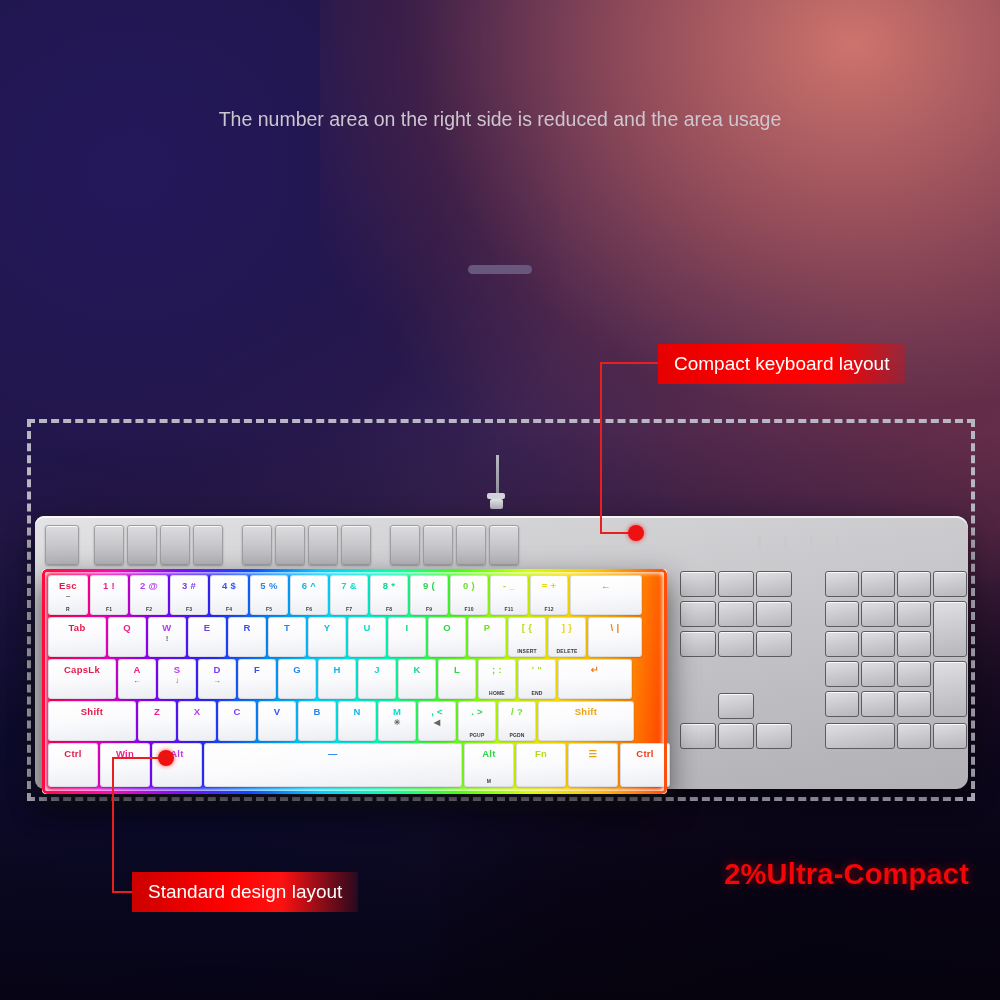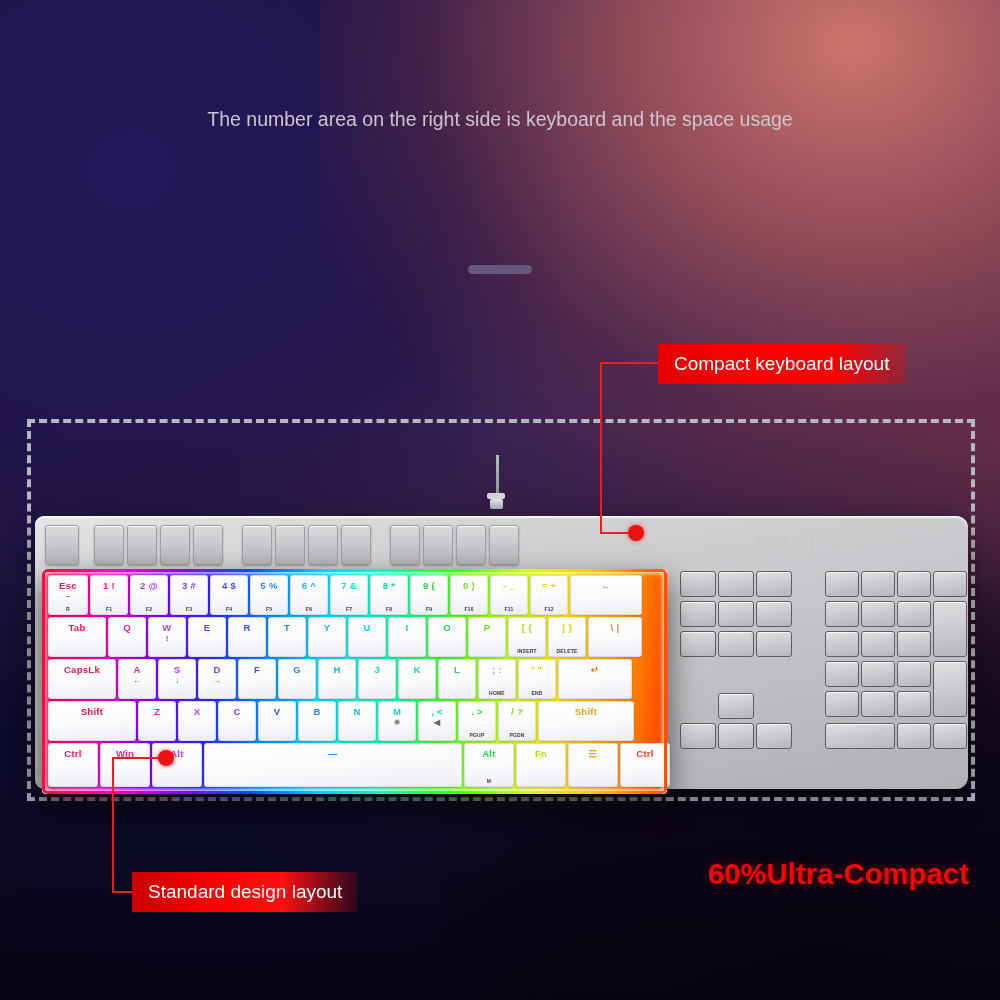--- a/index.html
+++ b/index.html
@@ -169,21 +169,21 @@
   <div class="bg-base"></div>
   <div class="bg-glow-tl"></div>
   <div class="bg-glow-tr"></div>
   <div class="bg-glow-bl"></div>
   <div class="bg-glow-br"></div>
   <div class="bg-mid-dark"></div>
 </div>
 
 <div class="hdr">
   <div class="sub">
-    <div>The number area on the right side is keyboard and the space usage</div>
+    <div>The number area on the right side is reduced and the area usage</div>
   </div>
 </div>
 <div class="divider"></div>
 
 <div class="dashframe"></div>
 
 <div id="stage">
 
   <div class="cable">
     <div class="wire"></div>
@@ -487,13 +487,13 @@
 <div class="leader" style="left:600px; top:532px; width:40px; height:2px;"></div>
 <div class="dot" style="left:628px; top:525px;"></div>
 <div class="badge b1">Compact keyboard layout</div>
 
 <div class="dot" style="left:158px; top:750px;"></div>
 <div class="leader" style="left:112px; top:757px; width:54px; height:2px;"></div>
 <div class="leader" style="left:112px; top:757px; width:2px; height:136px;"></div>
 <div class="leader" style="left:112px; top:891px; width:30px; height:2px;"></div>
 <div class="badge b2">Standard design layout</div>
 
-<div class="ultra">60%Ultra-Compact</div>
+<div class="ultra">2%Ultra-Compact</div>
 
 </body></html>

